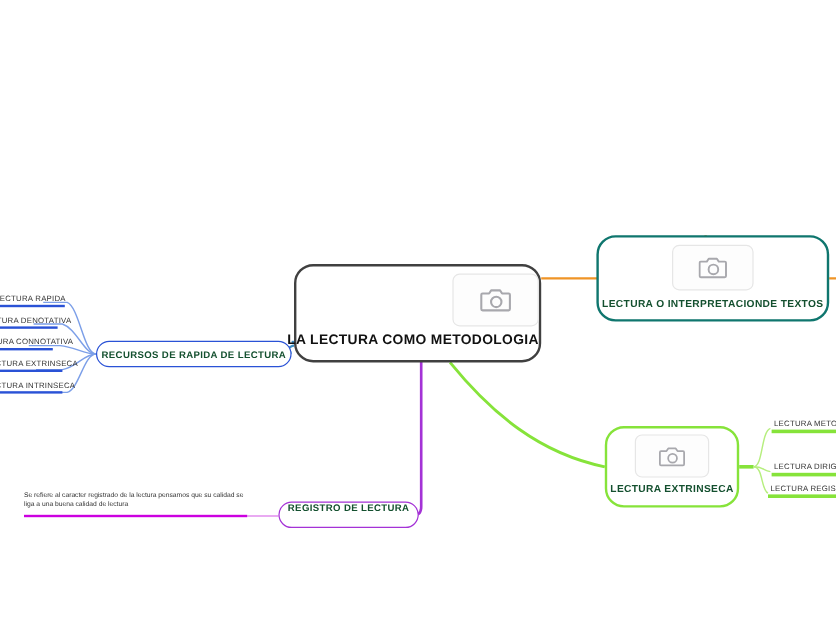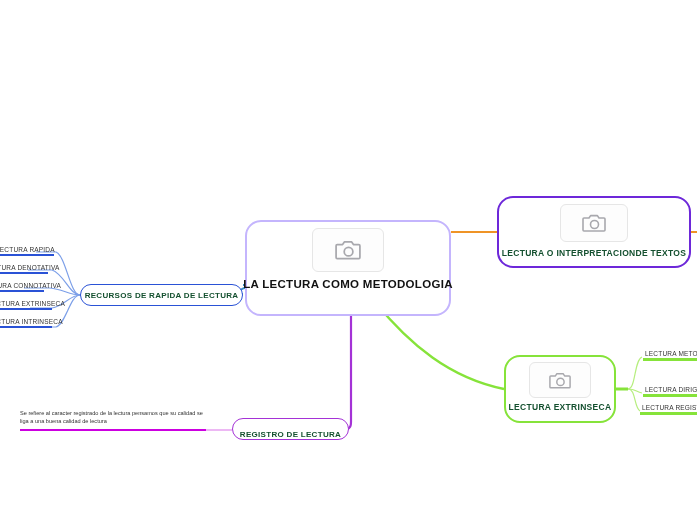--- a/index.html
+++ b/index.html
@@ -46,36 +46,37 @@
   .node .caption {
     font-weight: bold;
     letter-spacing: 0.3px;
     text-align: center;
     white-space: nowrap;
   }
 
   
   #node-center {
     left: 245px; top: 220px;
-    width: 206px; height: 96px;
-    border: 2px solid #c4b5fd;
-    z-index: 5;
+    width: 206px; height: 82px;
+    border: 2px solid #404040;
+    z-index: 5;
+    align-items: flex-end;
   }
   #node-center .thumb { width: 72px; height: 44px; margin-top: 6px; }
   #node-center .caption {
     font-size: 11.5px;
     color: #111111;
     margin-top: 6px;
   }
 
   
   #node-orange {
     left: 497px; top: 196px;
     width: 194px; height: 72px;
-    border: 2px solid #6d28d9;
+    border: 2px solid #0f766e;
     z-index: 5;
   }
   #node-orange .thumb { width: 68px; height: 38px; margin-top: 6px; }
   #node-orange .caption {
     font-size: 8.5px;
     color: #14502f;
     margin-top: 6px;
   }
 
   
@@ -102,21 +103,21 @@
     z-index: 5;
   }
   #node-blue .caption { font-size: 8px; color: #14502f; }
 
   
   #node-purple {
     left: 232px; top: 418px;
     width: 117px; height: 22px;
     border: 1.5px solid #a432d6;
     border-radius: 11px;
-    justify-content: flex-end;
+    justify-content: flex-start;
     z-index: 5;
   }
   #node-purple .caption { font-size: 8px; color: #14502f; }
 
   
   .leaf {
     position: absolute;
     font-size: 6.5px;
     color: #333333;
     letter-spacing: 0.2px;

